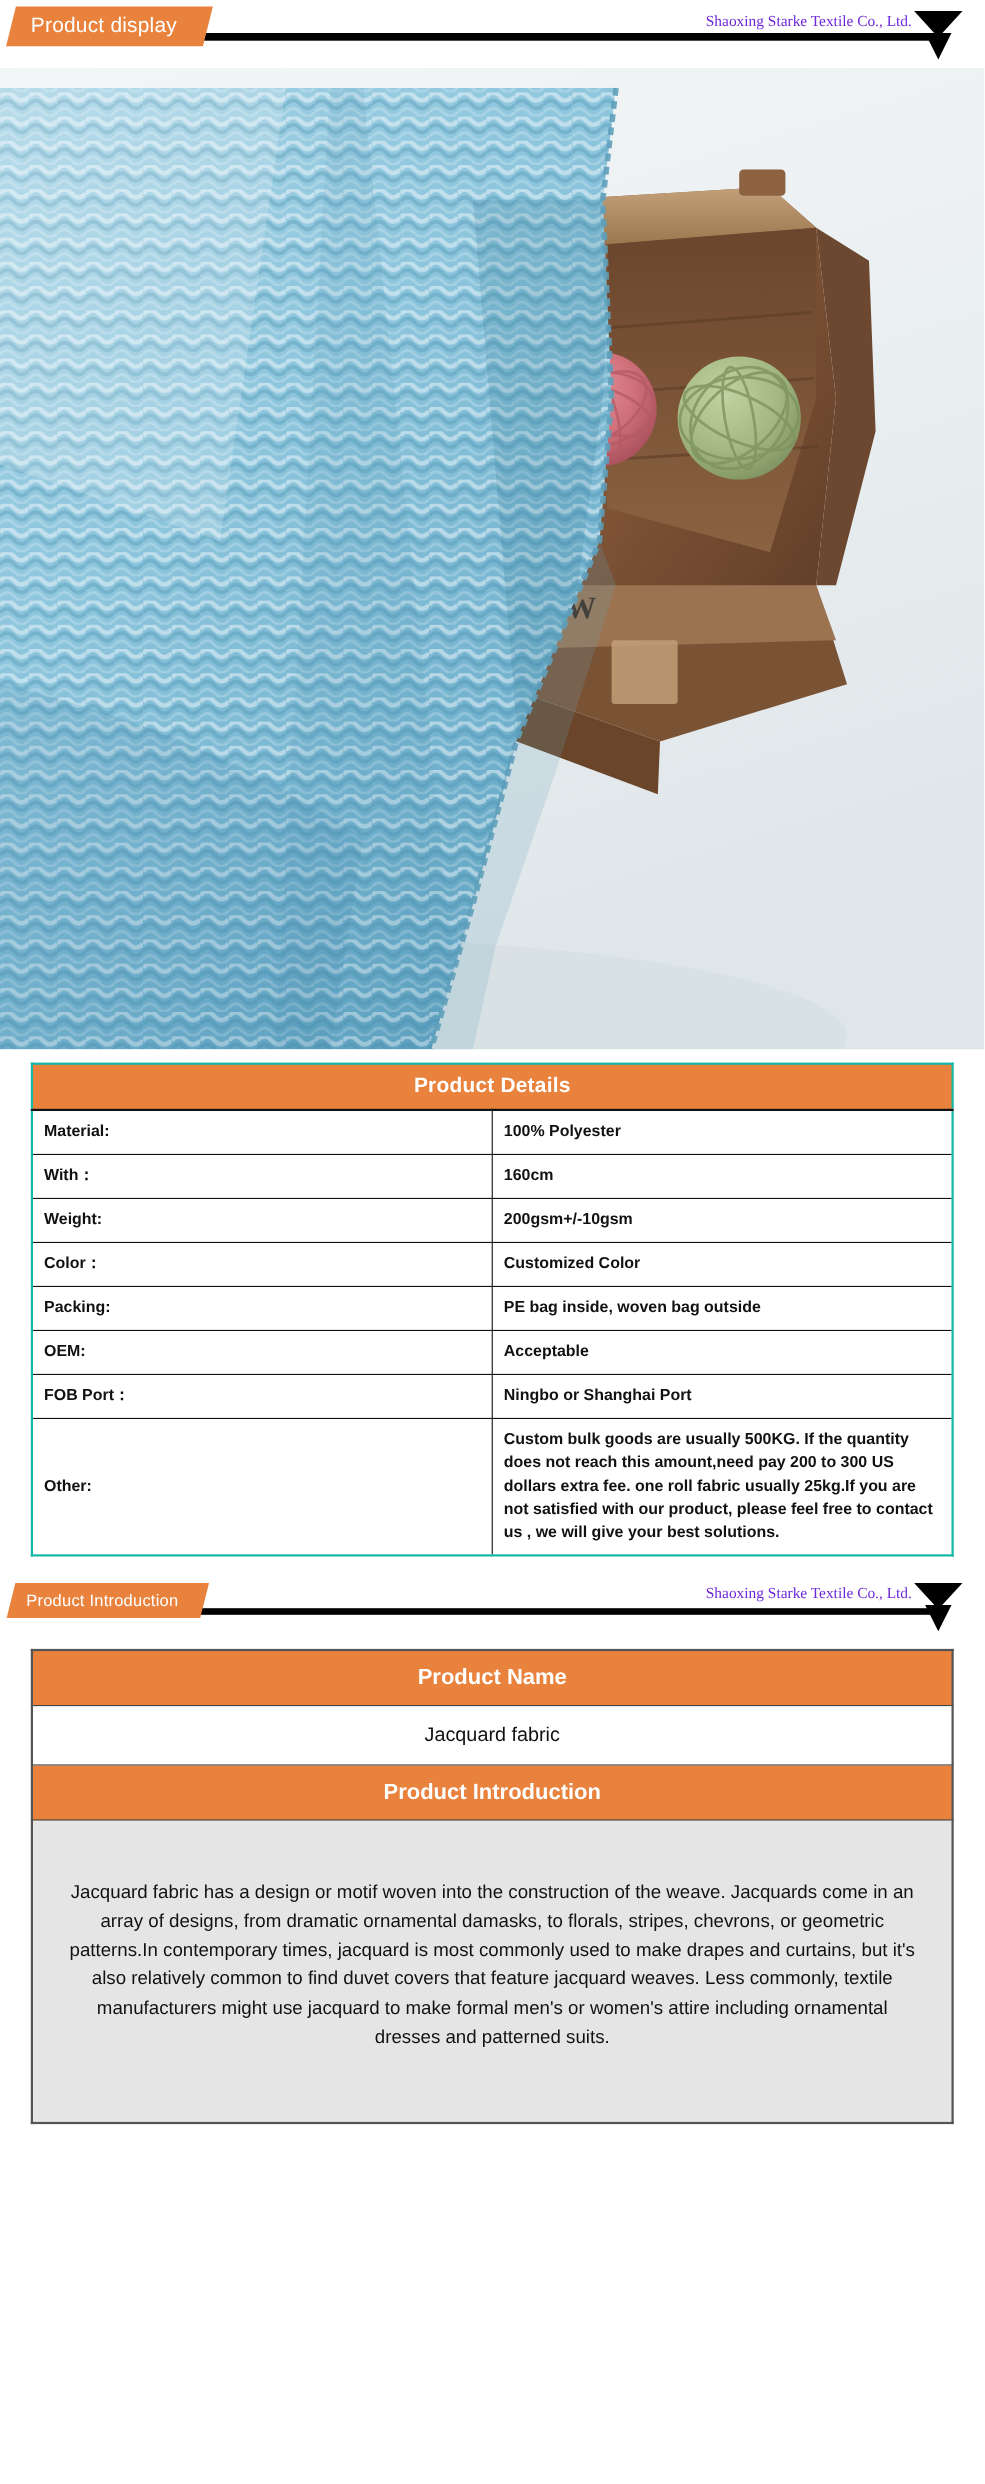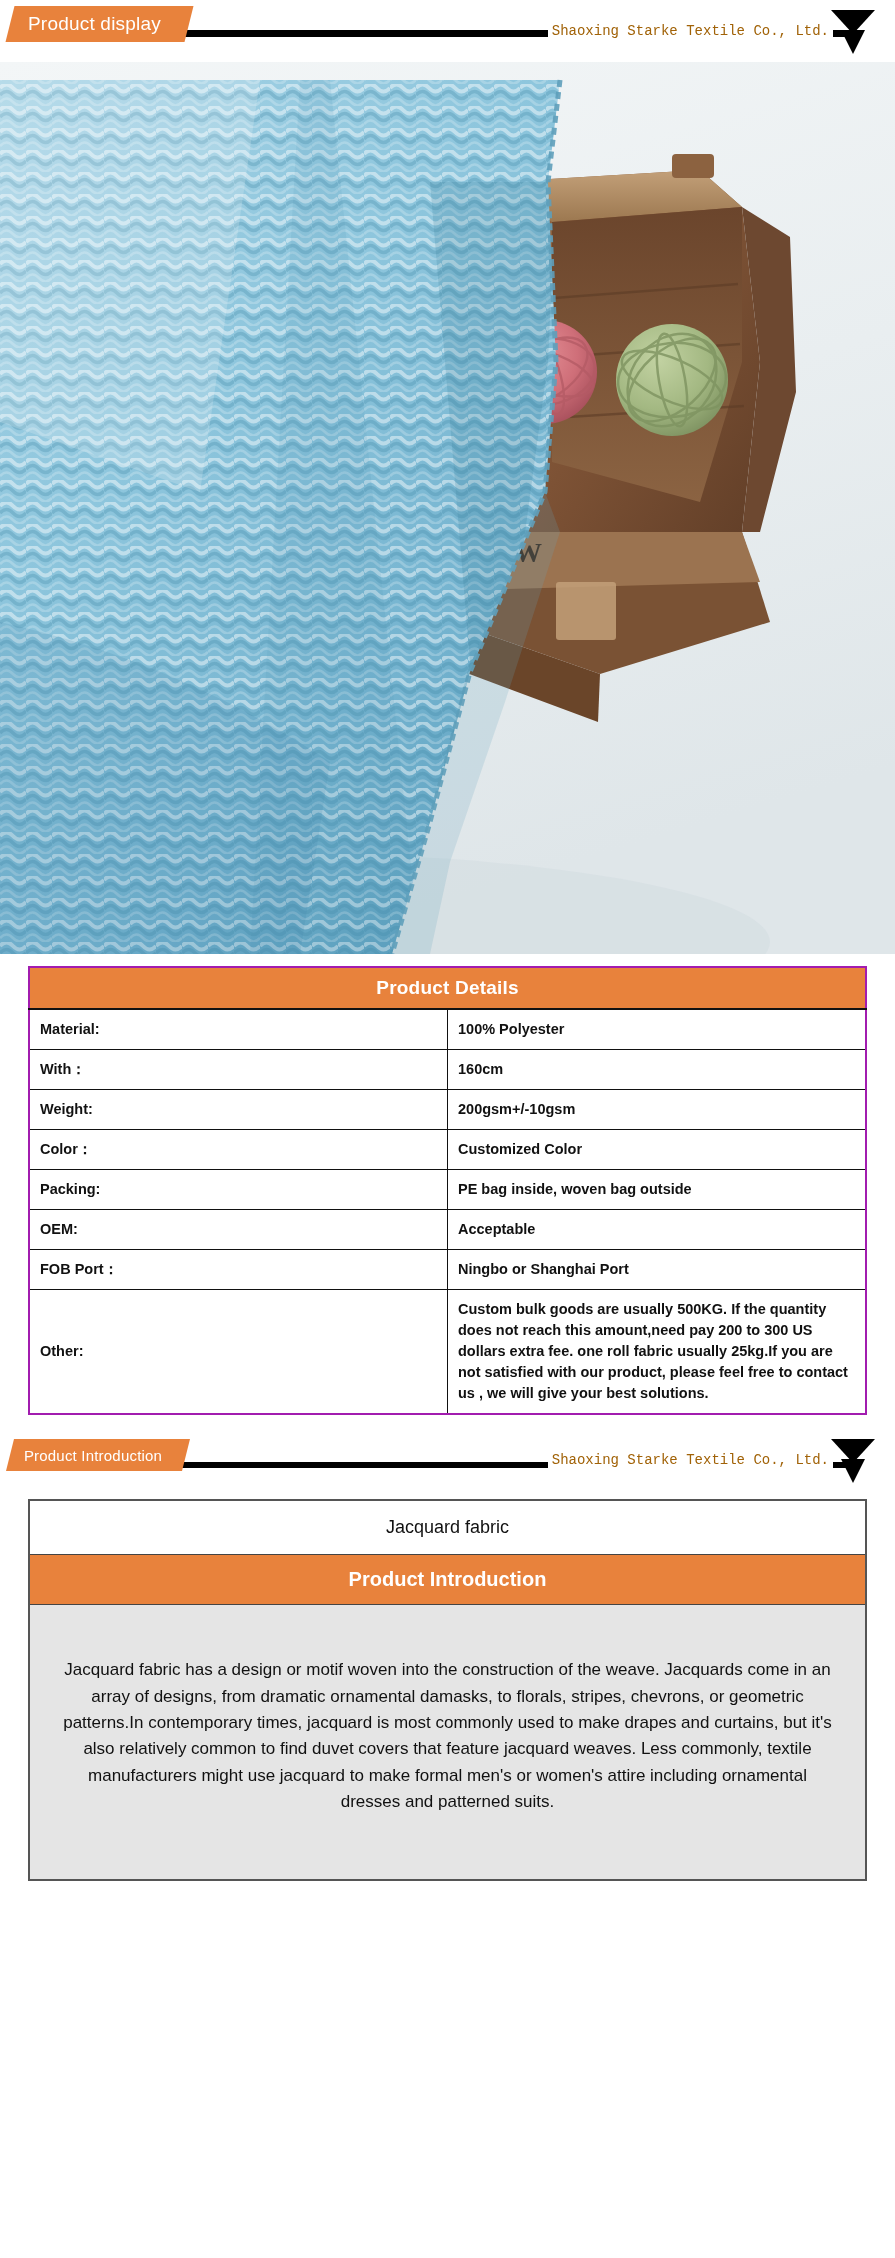--- a/index.html
+++ b/index.html
@@ -52,24 +52,24 @@
     top: 30px;
     height: 7px;
     background: #000000;
     z-index: 1;
   }
   .banner-tab.small ~ .banner-rule { left: 150px; top: 33px; height: 6px; }
 
   .banner-company {
     position: absolute;
     right: 62px;
-    top: 23px;
-    font-family: Liberation Mono, monospace;
+    top: 13px;
+    font-family: Liberation Serif, serif;
     font-size: 14px;
-    color: #a16207;
+    color: #6d28d9;
     white-space: nowrap;
     z-index: 4;
     background: #ffffff;
     padding: 0 4px;
   }
   .banner-arrow {
     position: absolute;
     right: 18px;
     top: 8px;
     width: 48px;
@@ -85,21 +85,21 @@
     overflow: hidden;
     background: #eef2f4;
   }
   .hero svg { display: block; width: 100%; height: 100%; }
 
   
   .table-wrap { padding: 12px 28px 0 28px; }
   table.details {
     width: 100%;
     border-collapse: collapse;
-    border: 2px solid #a21caf;
+    border: 2px solid #14b8a6;
     table-layout: fixed;
   }
   table.details th.title-cell {
     background: #e8823c;
     color: #ffffff;
     font-size: 19px;
     font-weight: bold;
     text-align: center;
     padding: 9px 4px;
     border-bottom: 2px solid #111111;
@@ -336,20 +336,23 @@
   <svg class="banner-arrow" viewBox="0 0 48 50">
     <polygon points="2,2 46,2 24,26" fill="#000000"></polygon>
     <polygon points="12,22 36,22 24,46" fill="#000000"></polygon>
   </svg>
 </div>
 
 <div class="intro-wrap">
   <table class="intro">
     <tbody>
       <tr>
+        <td class="hdr">Product Name</td>
+      </tr>
+      <tr>
         <td class="name-val">Jacquard fabric</td>
       </tr>
       <tr>
         <td class="hdr">Product Introduction</td>
       </tr>
       <tr>
         <td class="body">Jacquard fabric has a design or motif woven into the construction of the weave. Jacquards come in an array of designs, from dramatic ornamental damasks, to florals, stripes, chevrons, or geometric patterns.In contemporary times, jacquard is most commonly used to make drapes and curtains, but it's also relatively common to find duvet covers that feature jacquard weaves. Less commonly, textile manufacturers might use jacquard to make formal men's or women's attire including ornamental dresses and patterned suits.</td>
       </tr>
     </tbody>
   </table>

